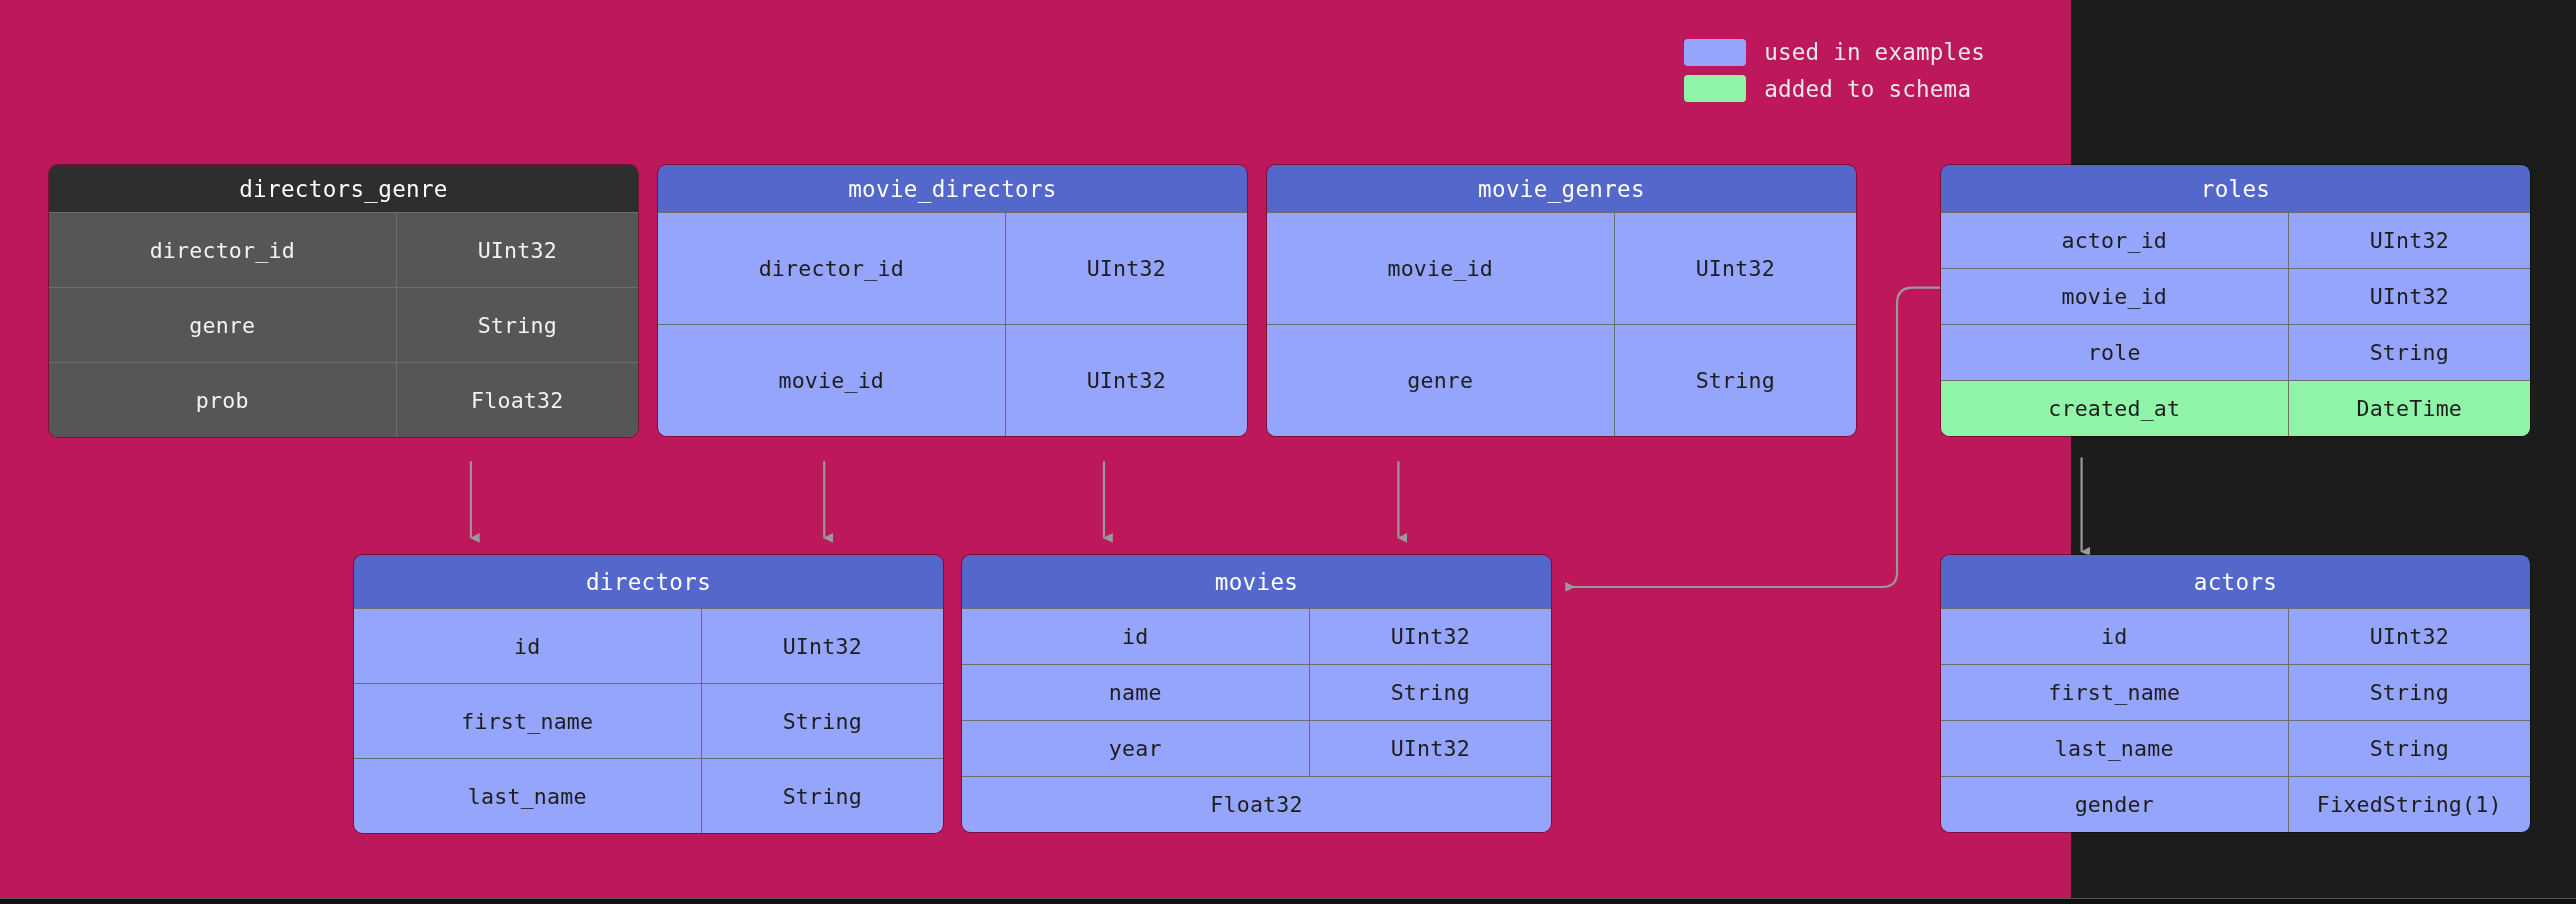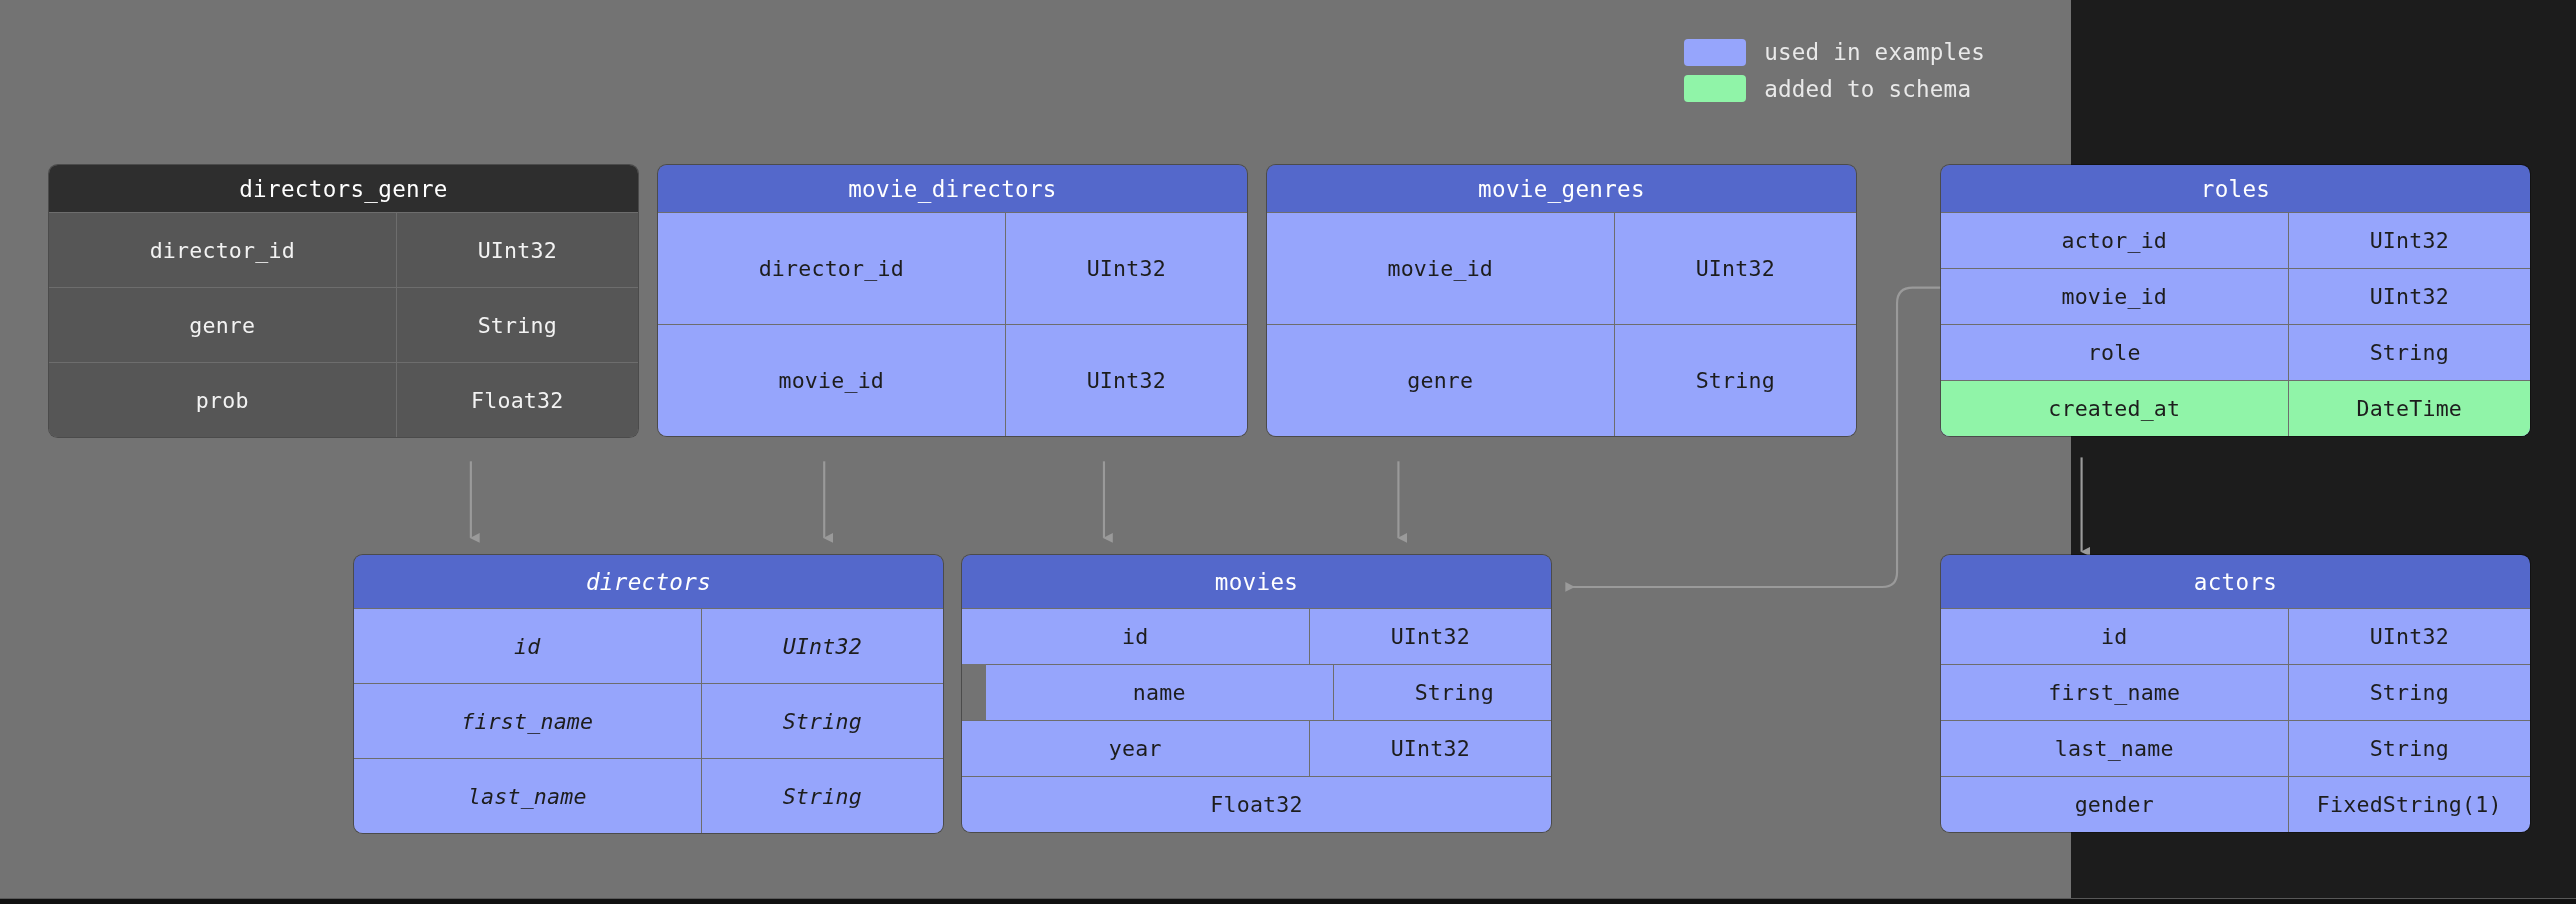--- a/index.html
+++ b/index.html
@@ -9,21 +9,21 @@
     height: 904px;
     background: #1c1c1c;
     overflow: hidden;
     font-family: "DejaVu Sans Mono", "Liberation Mono", monospace;
   }
 
   #canvas {
     position: relative;
     width: 2071px;
     height: 904px;
-    background: #737373;
+    background: #be185d;
   }
 
   
   #legend {
     position: absolute;
     top: 39px;
     right: 86px;
     display: flex;
     flex-direction: column;
     gap: 9.8px;
@@ -211,21 +211,21 @@
     <div class="tbl-row" style="height:56px;">
       <div class="tbl-cell name">role</div>
       <div class="tbl-cell type">String</div>
     </div>
     <div class="tbl-row added" style="height:56px;">
       <div class="tbl-cell name">created_at</div>
       <div class="tbl-cell type">DateTime</div>
     </div>
   </div>
 
-  <div class="table theme-blue" style="left:354px; top:555px; width:589px;font-style:italic;">
+  <div class="table theme-blue" style="left:354px; top:555px; width:589px;">
     <div class="tbl-header" style="height:53px;">directors</div>
     <div class="tbl-row" style="height:75px;">
       <div class="tbl-cell name">id</div>
       <div class="tbl-cell type">UInt32</div>
     </div>
     <div class="tbl-row" style="height:75px;">
       <div class="tbl-cell name">first_name</div>
       <div class="tbl-cell type">String</div>
     </div>
     <div class="tbl-row" style="height:75px;">
@@ -233,21 +233,21 @@
       <div class="tbl-cell type">String</div>
     </div>
   </div>
 
   <div class="table theme-blue" style="left:962px; top:555px; width:589px;">
     <div class="tbl-header" style="height:53px;">movies</div>
     <div class="tbl-row" style="height:56px;">
       <div class="tbl-cell name">id</div>
       <div class="tbl-cell type">UInt32</div>
     </div>
-    <div class="tbl-row" style="height:56px;margin-left:24px;">
+    <div class="tbl-row" style="height:56px;">
       <div class="tbl-cell name">name</div>
       <div class="tbl-cell type">String</div>
     </div>
     <div class="tbl-row" style="height:56px;">
       <div class="tbl-cell name">year</div>
       <div class="tbl-cell type">UInt32</div>
     </div>
     <div class="tbl-row" style="height:56px;">
       <div class="tbl-cell type">Float32</div>
     </div>

